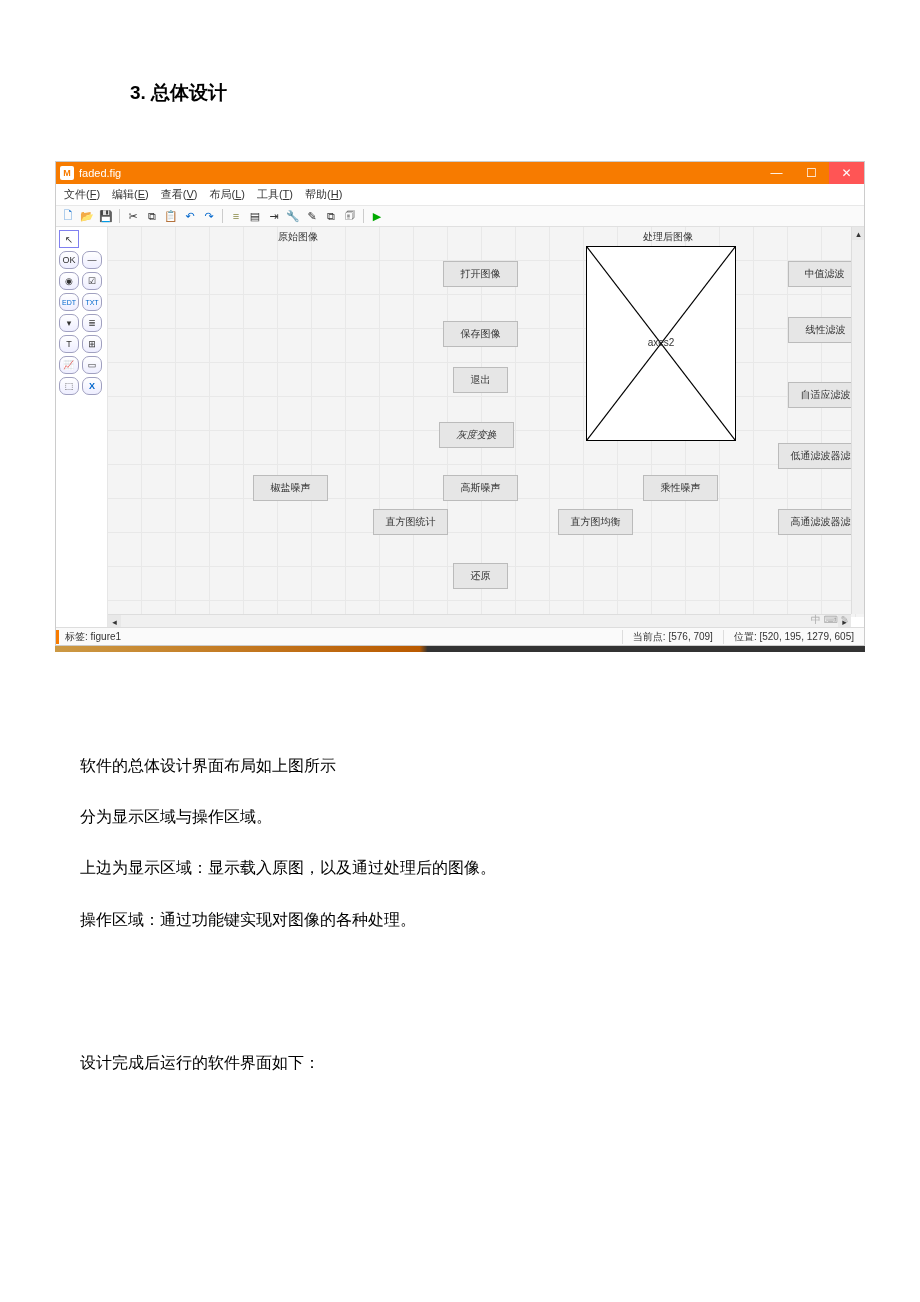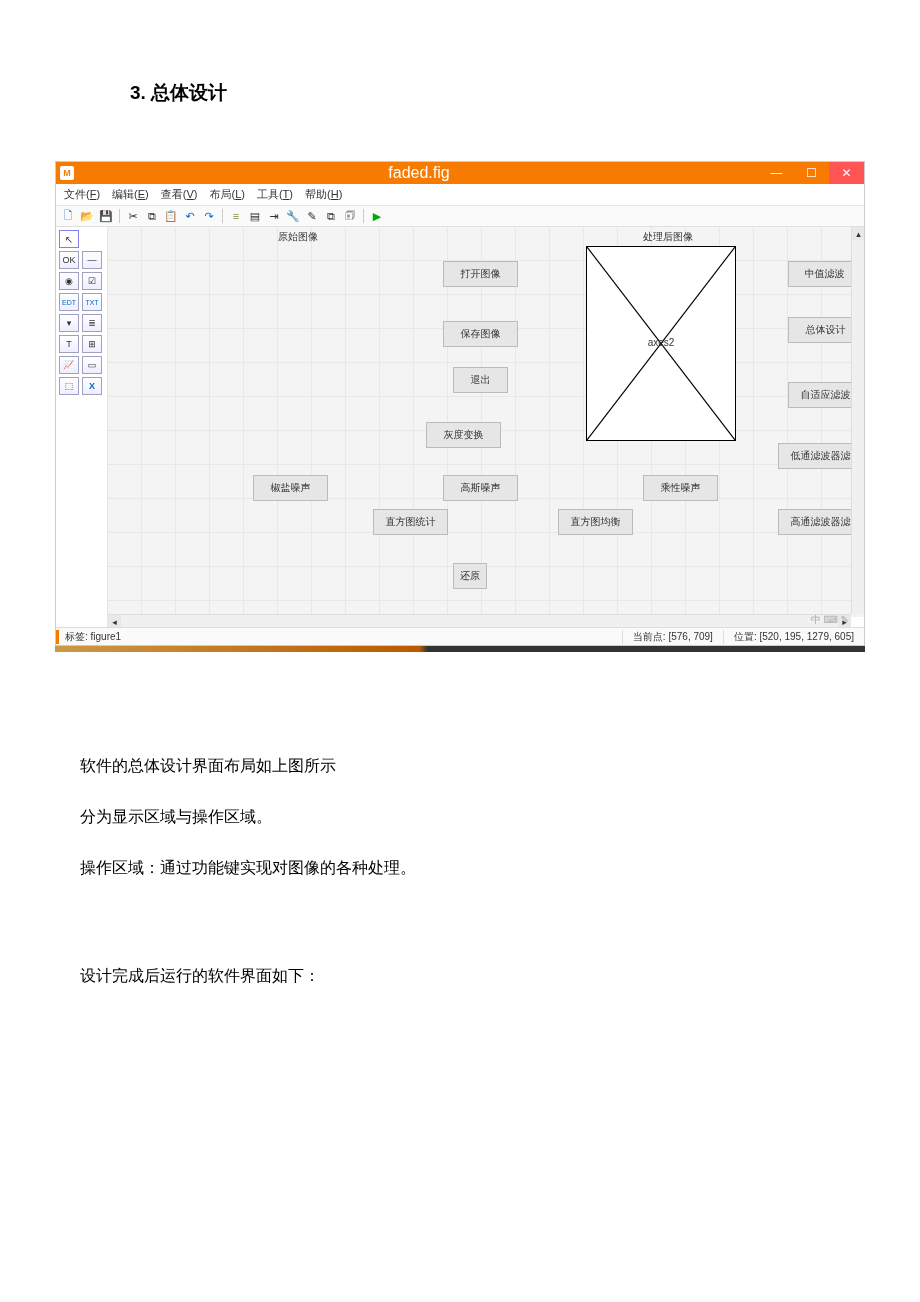--- a/index.html
+++ b/index.html
@@ -42,21 +42,21 @@
     background: #fff;
     border-radius: 2px;
     margin-right: 5px;
     display: inline-flex;
     align-items: center;
     justify-content: center;
     color: #f77b00;
     font-weight: bold;
     font-size: 9px;
   }
-  .titlebar .title { flex: 1; font-size: 16px; text-align: center; }
+  .titlebar .title { flex: 1; font-size: 11px; }
   .win-controls { display: flex; height: 100%; }
   .win-ctrl {
     width: 35px;
     height: 100%;
     display: flex;
     align-items: center;
     justify-content: center;
     font-size: 12px;
   }
   .win-ctrl.close { background: #f55; }
@@ -106,21 +106,21 @@
     gap: 3px;
     background: #fff;
   }
   .pal-row { display: flex; gap: 3px; }
   .pal-btn {
     width: 20px; height: 18px;
     border: 1px solid #a0a0c0;
     background: linear-gradient(#fff,#eef);
     display: flex; align-items: center; justify-content: center;
     font-size: 9px;
-    border-radius: 0;
+    border-radius: 7px;
   }
   .pal-arrow {
     width: 20px; height: 18px;
     border: 1px solid #8080f0;
     background: #fff;
     display: flex; align-items: center; justify-content: center;
   }
 
   .canvas-wrap {
     flex: 1;
@@ -220,21 +220,21 @@
     font-size: 10px;
     color: #aaa;
   }
 
   .body-text {
     font-size: 16px;
     line-height: 1.7;
     margin: 100px 0 0 0;
   }
   .body-text .para { margin: 0 0 24px 0; }
-  .body-text .after-gap { margin-top: 80px; }
+  .body-text .after-gap { margin-top: 116px; }
   .bottom-bar {
     margin: 0 -25px;
     height: 6px;
     background: linear-gradient(90deg,#c94 ,#ba5a00 45%,#333 46%,#333);
   }
 </style>
 </head>
 <body>
 
 <div class="page">
@@ -330,33 +330,33 @@
             <svg viewBox="0 0 100 100" preserveAspectRatio="none">
                 <line x1="0" y1="0" x2="100" y2="100" stroke="#000" stroke-width="0.7"></line>
                 <line x1="100" y1="0" x2="0" y2="100" stroke="#000" stroke-width="0.7"></line>
               </svg>
             <div class="axes-name">axes2</div>
           </div>
 
           <div class="gbtn" style="left:335px; top:34px;  width:75px;">打开图像</div>
           <div class="gbtn" style="left:335px; top:94px;  width:75px;">保存图像</div>
           <div class="gbtn" style="left:345px; top:140px; width:55px;">退出</div>
-          <div class="gbtn" style="left:318px; top:195px; width:75px;">灰度变换</div>
+          <div class="gbtn" style="left:331px; top:195px; width:75px;font-style:italic;">灰度变换</div>
 
           <div class="gbtn" style="left:145px; top:248px; width:75px;">椒盐噪声</div>
           <div class="gbtn" style="left:335px; top:248px; width:75px;">高斯噪声</div>
           <div class="gbtn" style="left:535px; top:248px; width:75px;">乘性噪声</div>
 
           <div class="gbtn" style="left:265px; top:282px; width:75px;">直方图统计</div>
           <div class="gbtn" style="left:450px; top:282px; width:75px;">直方图均衡</div>
 
-          <div class="gbtn" style="left:345px; top:336px; width:34px;">还原</div>
+          <div class="gbtn" style="left:345px; top:336px; width:55px;">还原</div>
 
           <div class="gbtn" style="left:680px; top:34px;  width:73px;">中值滤波</div>
-          <div class="gbtn" style="left:680px; top:90px;  width:75px;">总体设计</div>
+          <div class="gbtn" style="left:680px; top:90px;  width:75px;">线性滤波</div>
           <div class="gbtn" style="left:680px; top:155px; width:75px;">自适应滤波</div>
           <div class="gbtn" style="left:670px; top:216px; width:95px;">低通滤波器滤波</div>
           <div class="gbtn" style="left:670px; top:282px; width:95px;">高通滤波器滤波</div>
         </div>
 
         <div class="vscroll">
           <div class="up">▴</div>
         </div>
         <div class="hscroll" style="left:0">
           <div class="left">◂</div>
@@ -370,16 +370,17 @@
       <div class="tag">标签: figure1</div>
       <div class="cur">当前点: [576, 709]</div>
       <div class="pos">位置: [520, 195, 1279, 605]</div>
     </div>
   </div>
   <div class="bottom-bar"></div>
 
   <div class="body-text">
     <div class="para">软件的总体设计界面布局如上图所示</div>
     <div class="para">分为显示区域与操作区域。</div>
+    <div class="para">上边为显示区域：显示载入原图，以及通过处理后的图像。</div>
     <div class="para">操作区域：通过功能键实现对图像的各种处理。</div>
     <div class="para after-gap">设计完成后运行的软件界面如下：</div>
   </div>
 </div>
 
 </body></html>

